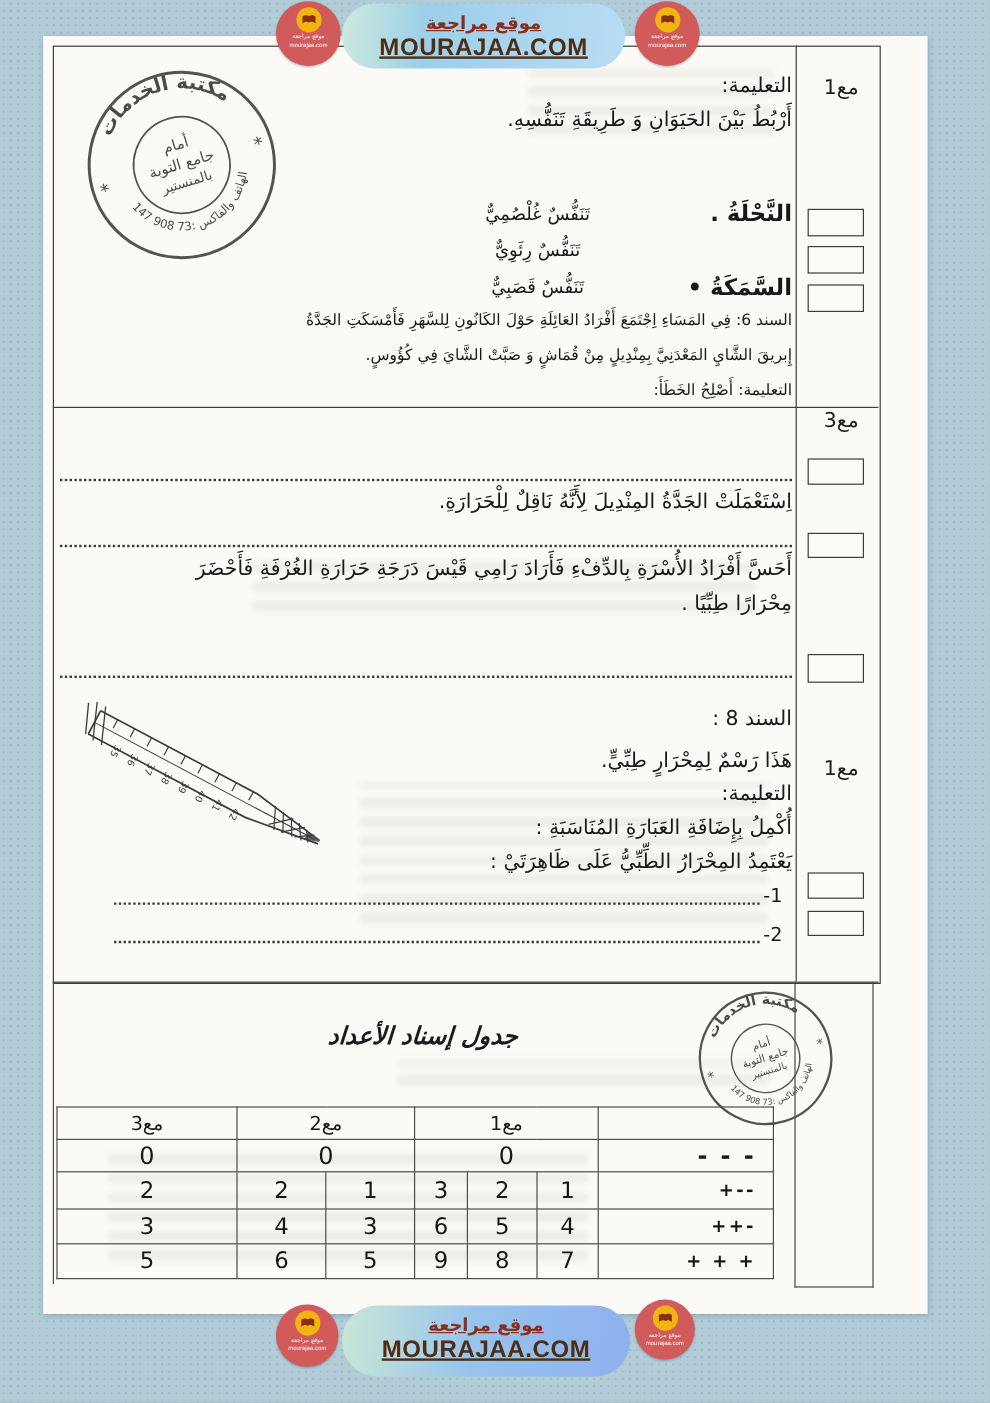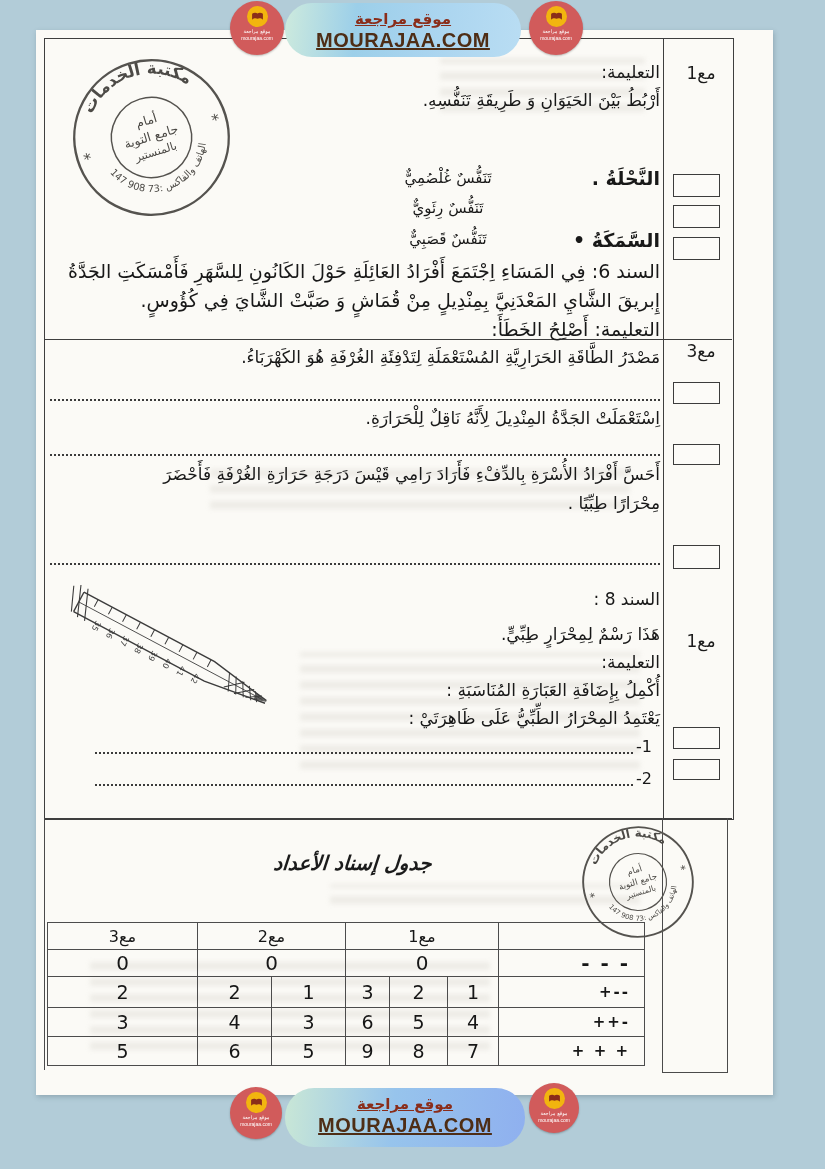--- a/index.html
+++ b/index.html
@@ -18,21 +18,21 @@
   .lext{position:absolute;left:44px;top:818px;width:0;height:252px;border-left:1.4px solid #4a4a4a;}
   .mbox{position:absolute;left:662px;top:818px;width:64px;height:254px;
     border-left:1.5px solid #4a4a4a;border-right:1.5px solid #4a4a4a;border-bottom:1.5px solid #4a4a4a;}
   
   .mlabel{position:absolute;left:676px;width:50px;text-align:center;direction:rtl;
     font-size:17px;color:#1b1b1b;}
   .cbx{position:absolute;left:673px;width:45px;height:21px;border:1.8px solid #3c3c3c;background:#fcfbf8;}
   
   .t{position:absolute;right:165px;direction:rtl;text-align:right;white-space:nowrap;
     font-size:17px;color:#181818;}
-  .small{font-size:19px;}
+  .small{font-size:13px;}
   .big{font-size:19px;font-weight:bold;letter-spacing:1px;}
   .opt{position:absolute;left:392px;width:112px;text-align:center;direction:rtl;
     font-size:15px;color:#181818;white-space:nowrap;}
   .dotline{position:absolute;height:0;border-top:2.6px dotted #3b3b3b;}
   .ansrow{position:absolute;left:95px;width:557px;display:flex;align-items:flex-end;}
   .ansrow .dots{flex:1;height:12px;border-bottom:2.6px dotted #3b3b3b;}
   .ansrow .num{font-size:16px;color:#181818;padding-left:3px;line-height:14px;}
   
   .tbl-title{position:absolute;left:255px;top:851px;width:195px;text-align:center;direction:rtl;
     font-size:20px;font-weight:bold;font-style:italic;color:#1b1b1b;transform:skewX(-4deg);}
@@ -120,21 +120,20 @@
   <div class="opt" style="top:230px;">تَنَفُّسٌ قَصَبِيٌّ</div>
   <div class="cbx" style="top:174px;"></div>
   <div class="cbx" style="top:205px;"></div>
   <div class="cbx" style="top:237px;"></div>
 
   <div class="t small" style="top:260px;">السند 6:  فِي المَسَاءِ اِجْتَمَعَ أَفْرَادُ العَائِلَةِ حَوْلَ الكَانُونِ لِلسَّهَرِ فَأَمْسَكَتِ الجَدَّةُ</div>
   <div class="t small" style="top:289px;">إِبريقَ الشَّايِ المَعْدَنِيَّ بِمِنْدِيلٍ مِنْ قُمَاشٍ وَ صَبَّتْ الشَّايَ فِي كُؤُوسٍ.</div>
   <div class="t small" style="top:318px;margin-left:20px;">التعليمة:   أَصْلِحُ الخَطَأَ:</div>
 
   <div class="mlabel" style="top:341px;">مع3</div>
-  <div class="t" style="top:347px;">مَصْدَرُ الطَّاقَةِ الحَرَارِيَّةِ المُسْتَعْمَلَةِ لِتَدْفِئَةِ الغُرْفَةِ هُوَ الكَهْرَبَاءُ.</div>
   <div class="cbx" style="top:382px;height:20px;"></div>
   <div class="dotline" style="left:50px;width:610px;top:399px;"></div>
   <div class="t" style="top:408px;">اِسْتَعْمَلَتْ الجَدَّةُ المِنْدِيلَ لِأَنَّهُ نَاقِلٌ لِلْحَرَارَةِ.</div>
   <div class="cbx" style="top:444px;height:19px;"></div>
   <div class="dotline" style="left:50px;width:610px;top:454px;"></div>
   <div class="t" style="top:464px;">أَحَسَّ أَفْرَادُ الأُسْرَةِ بِالدِّفْءِ فَأَرَادَ رَامِي قَيْسَ دَرَجَةِ حَرَارَةِ الغُرْفَةِ فَأَحْضَرَ</div>
   <div class="t" style="top:493px;">مِحْرَارًا طِبِّيًا .</div>
   <div class="cbx" style="top:545px;height:22px;"></div>
   <div class="dotline" style="left:50px;width:610px;top:563px;"></div>
 

